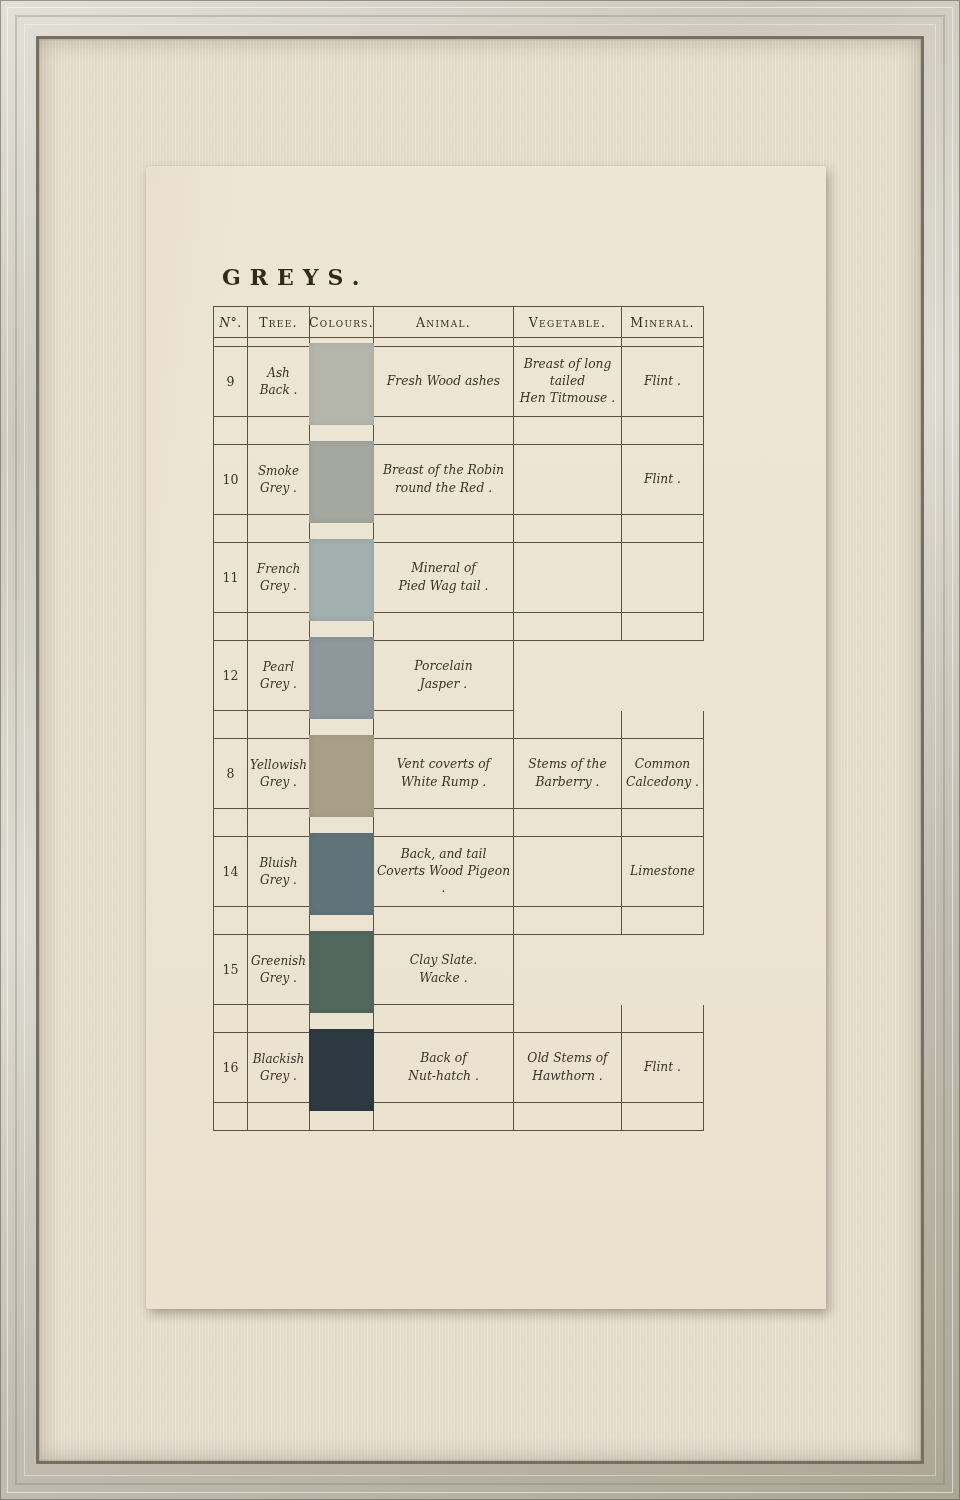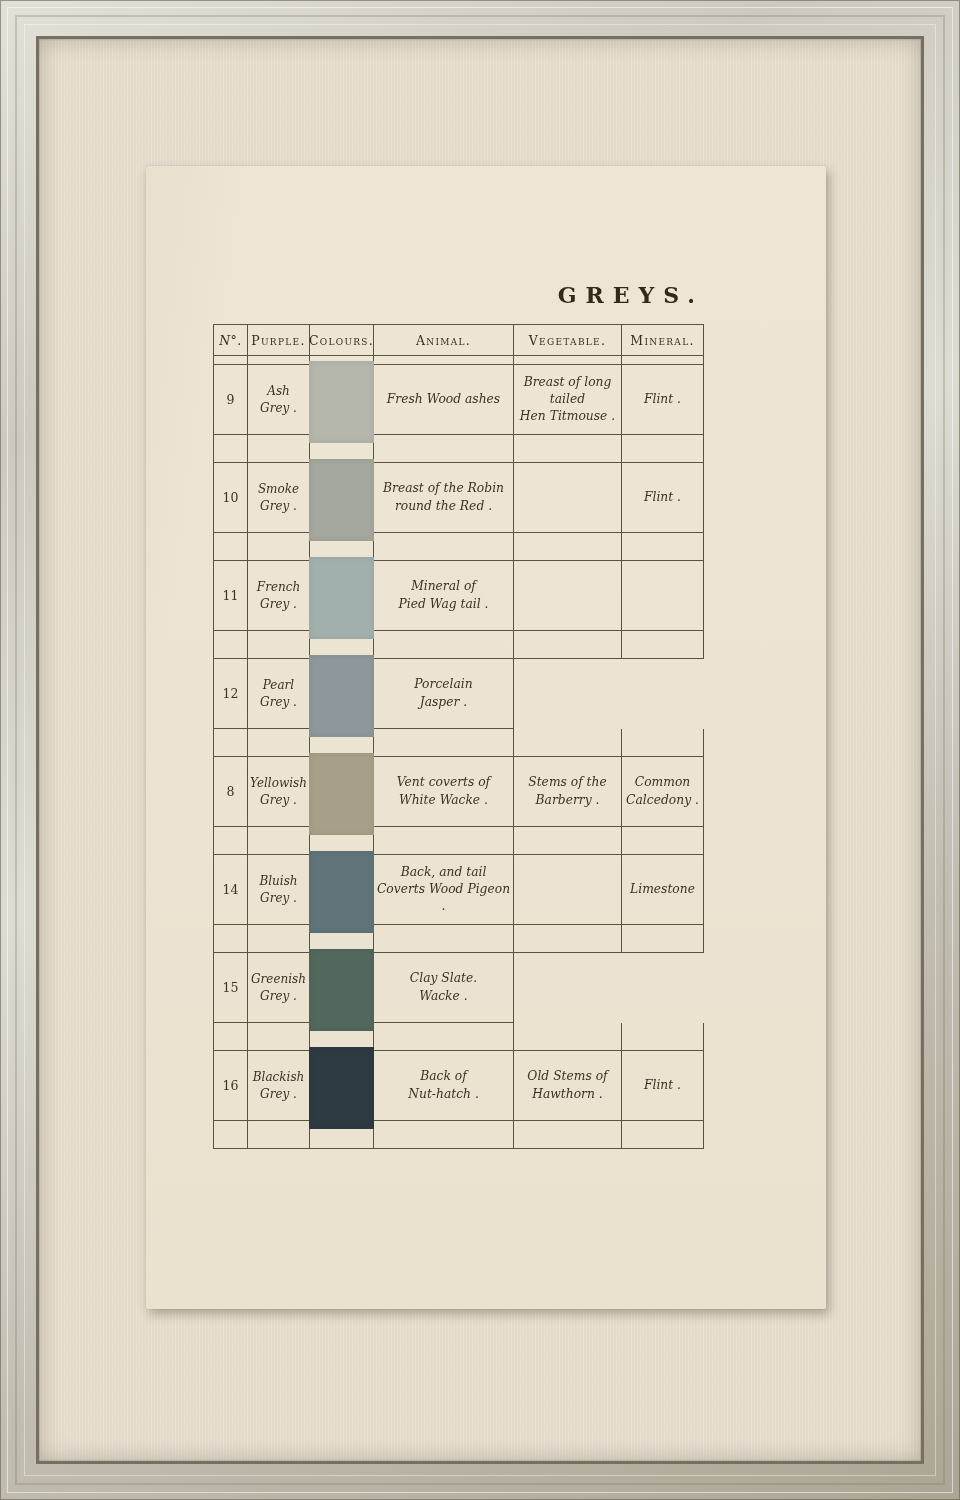--- a/index.html
+++ b/index.html
@@ -34,25 +34,24 @@
     position: absolute; left: 107px; top: 127px; width: 680px; height: 1143px;
     background:
       linear-gradient(100deg, rgba(120,95,60,0.05), rgba(255,255,255,0) 12%),
       linear-gradient(180deg, #eee6d5 0%, #ece4d2 55%, #eae2cf 100%);
     border-radius: 2px;
     box-shadow: 3px 5px 11px rgba(75,60,40,0.38), 0 0 1px rgba(80,66,45,0.5);
   }
   
   .plate { position: absolute; left: 67px; top: 96px; width: 491px; }
   .plate-title {
-    width: 100%; text-align: right;
+    width: 100%; text-align: left;
     font-size: 22px; font-weight: bold; letter-spacing: 9px;
     color: #32291c; height: 30px; line-height: 30px;
     padding-left: 9px; 
-    margin-top: 18px;
   }
   .ctable {
     margin-top: 14px;
     border-top: 1px solid var(--line);
     border-left: 1px solid var(--line);
     --line: rgba(68,54,35,0.85);
     color: #3b3227;
   }
   .trow { display: grid; grid-template-columns: 34px 62px 64px 140px 108px 82px; }
   .trow.header  { height: 31px; }
@@ -94,21 +93,21 @@
 
         <div class="plate-title">GREYS.</div>
 
         <div class="ctable">
 
           <div class="trow header">
             <div class="cell">
                 <span class="hdr hdr-no">N°.</span>
               </div>
             <div class="cell">
-                <span class="hdr">Purple.</span>
+                <span class="hdr">Tree.</span>
               </div>
             <div class="cell">
                 <span class="hdr">Colours.</span>
               </div>
             <div class="cell">
                 <span class="hdr">Animal.</span>
               </div>
             <div class="cell">
                 <span class="hdr">Vegetable.</span>
               </div>
@@ -124,21 +123,21 @@
               <div class="cell"></div>
               <div class="cell"></div>
           </div>
 
           <div class="trow main">
             <div class="cell c-no">
                 <span class="num">9</span>
               </div>
             <div class="cell c-name">
                 <span class="it">Ash
-Grey .</span>
+Back .</span>
               </div>
             <div class="cell c-col">
                 <div class="swatch" style="background: rgb(180, 182, 171);"></div>
               </div>
             <div class="cell">
                 <span class="it">Fresh Wood ashes</span>
               </div>
             <div class="cell">
                 <span class="it">Breast of long tailed
 Hen Titmouse .</span>
@@ -249,21 +248,21 @@
               </div>
             <div class="cell c-name">
                 <span class="it">Yellowish
 Grey .</span>
               </div>
             <div class="cell c-col">
                 <div class="swatch" style="background: rgb(167, 159, 135);"></div>
               </div>
             <div class="cell">
                 <span class="it">Vent coverts of
-White Wacke .</span>
+White Rump .</span>
               </div>
             <div class="cell">
                 <span class="it">Stems of the
 Barberry .</span>
               </div>
             <div class="cell">
                 <span class="it">Common
 Calcedony .</span>
               </div>
           </div>

